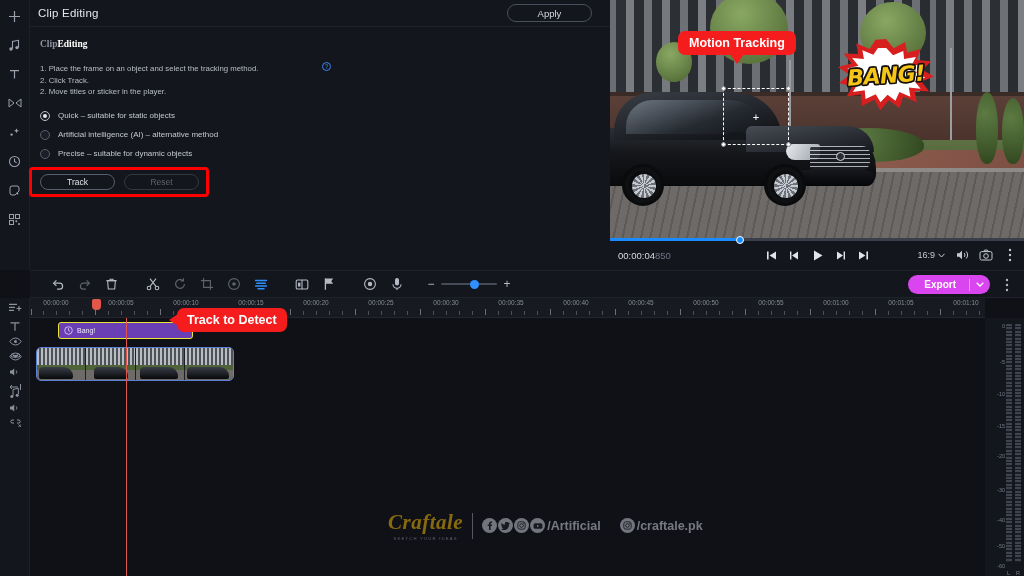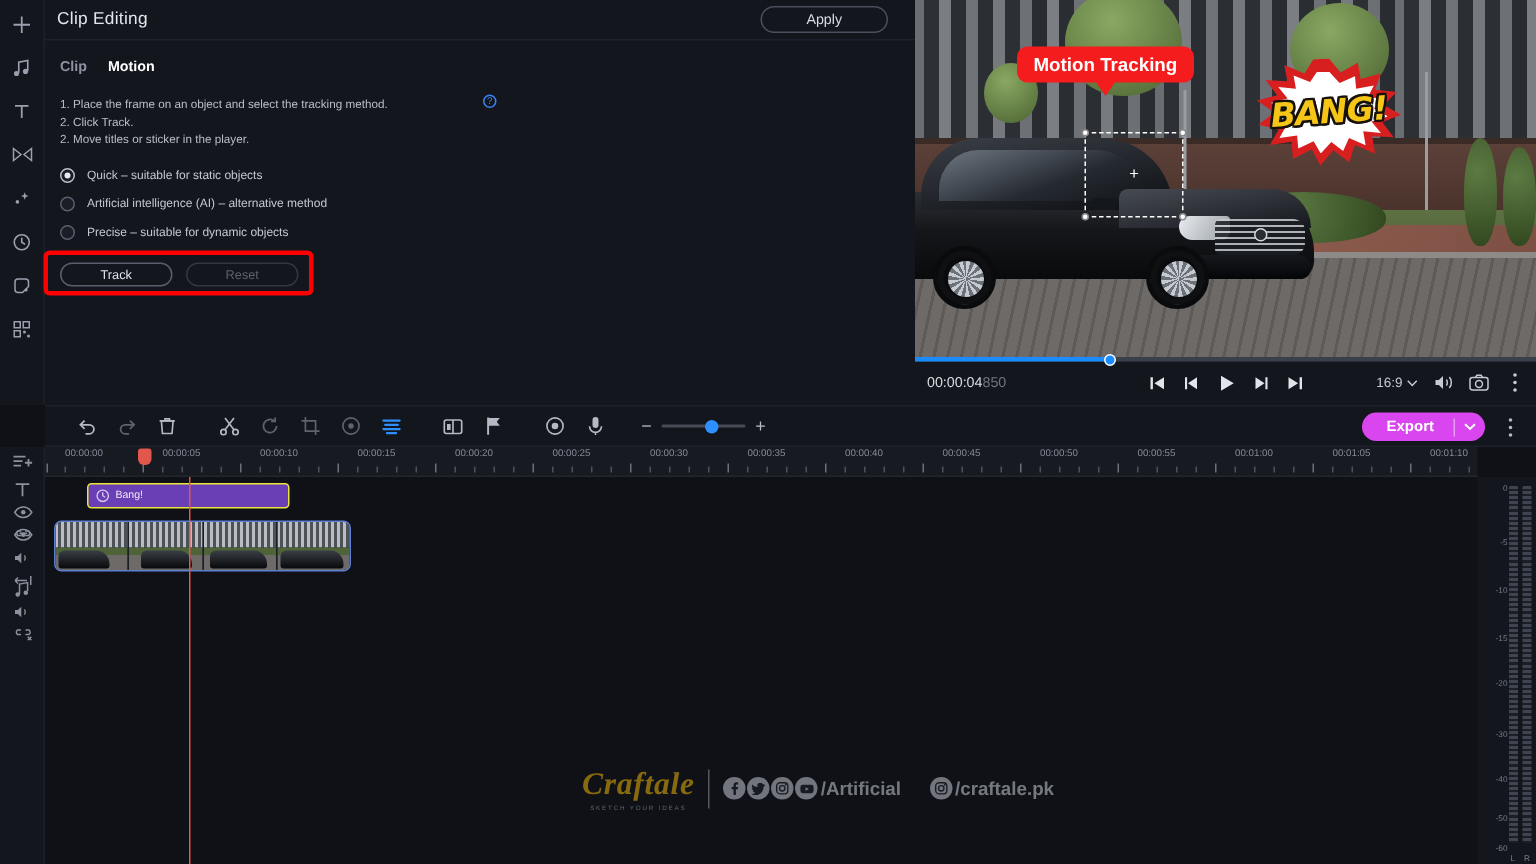--- a/index.html
+++ b/index.html
@@ -37,21 +37,21 @@
   }
   .props-title { font-size: 11.5px; color: #e3e6ec; letter-spacing: .2px; }
   .apply-btn {
     position: absolute; right: 18px; top: 4px;
     width: 85px; height: 18px; border: 1px solid #4a4f5e; border-radius: 9px;
     background: transparent; color: #d7dae1; font-size: 9.5px;
     display: flex; align-items: center; justify-content: center; cursor: pointer;
     font-family: "Liberation Sans", sans-serif;
   }
   .props-body { padding: 12px 0 0 10px; }
-  .tabs { display: flex; gap: 14px; margin-bottom: 14px; }
+  .tabs { display: flex; margin-bottom: 14px; font-family: Liberation Serif, serif; }
   .tab { font-size: 9.5px; color: #8d93a1; cursor: pointer; font-weight: bold; }
   .tab.active { color: #fff; }
   .steps { font-size: 7.8px; line-height: 11.5px; color: #b9bec9; position: relative; width: 300px; }
   .help-ic {
     position: absolute; left: 282px; top: -1px; width: 9px; height: 9px;
     border-radius: 50%; border: 1px solid #3b82f6; color: #3b82f6;
     font-size: 6.5px; display: flex; align-items: center; justify-content: center;
     cursor: pointer;
   }
   .radios { margin-top: 13px; display: flex; flex-direction: column; gap: 9px; }
@@ -440,21 +440,21 @@
   </div>
 
   <div class="props">
     <div class="props-head">
       <div class="props-title">Clip Editing</div>
       <div class="apply-btn">Apply</div>
     </div>
     <div class="props-body">
       <div class="tabs">
         <div class="tab">Clip</div>
-        <div class="tab active">Motion</div>
+        <div class="tab active">Editing</div>
       </div>
       <div class="steps">
         <div>1. Place the frame on an object and select the tracking method.</div>
         <div>2. Click Track.</div>
         <div>2. Move titles or sticker in the player.</div>
         <div class="help-ic">?</div>
       </div>
       <div class="radios">
         <div class="radio-row">
           <span class="radio on"></span>
@@ -894,20 +894,21 @@
           <div class="th-sky"></div>
           <div class="th-grass"></div>
           <div class="th-road"></div>
           <div class="th-car" style="left:2px;width:42px"></div>
         </div>
     </div>
     <div class="playhead"></div>
   </div>
   <div class="ph-handle"></div>
 
+  <div class="callout-td">Track to Detect</div>
 
   <div class="meter">
     <div class="m-scale">
       <span class="m-tick" style="top:8px">0</span>
       <span class="m-tick" style="top:44px">-5</span>
       <span class="m-tick" style="top:76px">-10</span>
       <span class="m-tick" style="top:108px">-15</span>
       <span class="m-tick" style="top:138px">-20</span>
       <span class="m-tick" style="top:172px">-30</span>
       <span class="m-tick" style="top:202px">-40</span>

